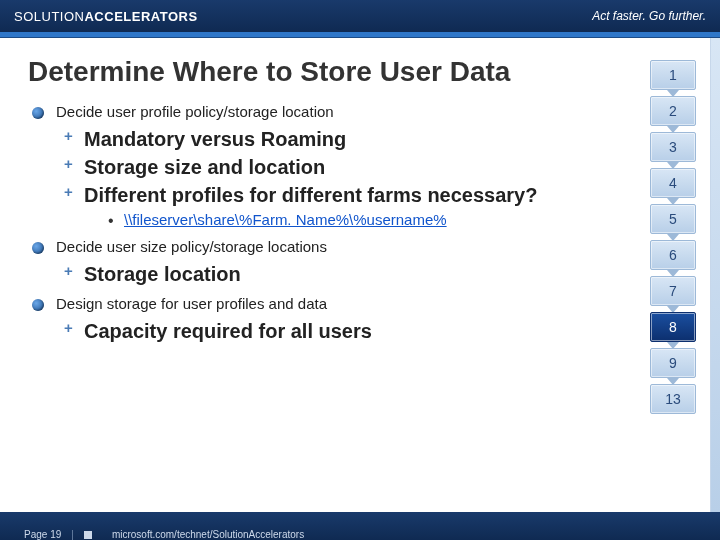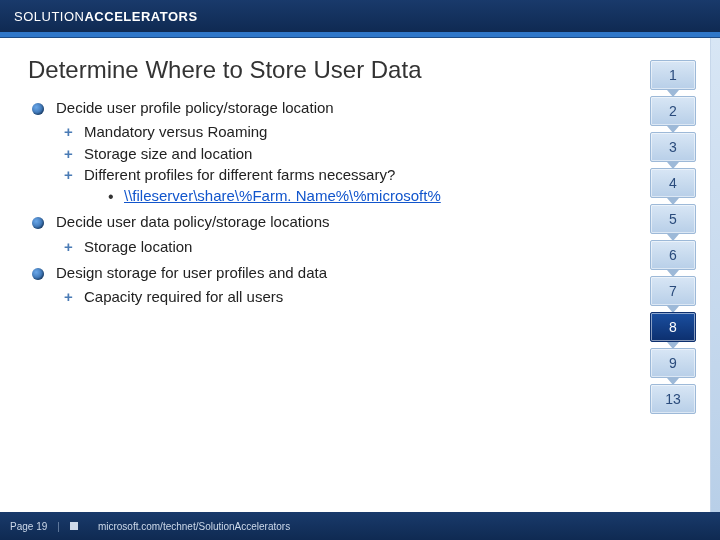--- a/index.html
+++ b/index.html
@@ -4,64 +4,65 @@
 <style>
   * { box-sizing: border-box; margin: 0; padding: 0; }
   html, body { width: 720px; height: 540px; overflow: hidden; font-family: Verdana, Geneva, sans-serif; background: #fff; }
   .slide { width: 720px; height: 540px; position: relative; display: flex; flex-direction: column; }
   .topbar { height: 32px; background: linear-gradient(#193a6b, #0f2a52); display: flex; align-items: center; justify-content: space-between; padding: 0 14px; }
   .brand { color: #fff; font-size: 13px; letter-spacing: 0.5px; }
   .brand .bold { font-weight: 700; }
   .tagline { color: #fff; font-size: 12px; font-style: italic; }
   .accent-strip { height: 6px; background: #2f77c9; border-bottom: 1px solid #1c4b86; }
   .main { position: relative; flex: 1; padding: 18px 28px 10px 28px; }
-  .title { font-size: 24px; color: #333; font-weight: 400; margin-bottom: 14px; font-family: Verdana, sans-serif; }
+  .title { font-size: 28px; color: #333; font-weight: 700; margin-bottom: 14px; font-family: Verdana, sans-serif; }
   .content { font-size: 15px; color: #222; line-height: 1.35; max-width: 560px; }
   .lvl1 { margin: 6px 0 4px 0; padding-left: 28px; position: relative; font-size: 15px; }
   .lvl1::before { content: ""; position: absolute; left: 4px; top: 5px; width: 12px; height: 12px; border-radius: 50%; background: radial-gradient(circle at 35% 35%, #6aa7e8, #1a4f8f); box-shadow: inset -1px -1px 2px rgba(0,0,0,0.4); }
-  .lvl2 { margin: 1px 0; padding-left: 56px; position: relative; font-size: 15px; }
+  .lvl2 { margin: 1px 0; padding-left: 56px; position: relative; font-size: 20px; font-weight: bold; }
   .lvl2::before { content: "+"; position: absolute; left: 36px; top: 0; color: #4a7bb5; font-weight: 700; font-size: 15px; text-shadow: 0 1px 0 rgba(255,255,255,0.6); }
   .lvl3 { margin: 1px 0; padding-left: 96px; position: relative; font-size: 15px; }
   .lvl3::before { content: "•"; position: absolute; left: 80px; top: 0; color: #333; font-size: 16px; }
   .pathlink { color: #1155cc; text-decoration: underline; }
   .stepcol { position: absolute; right: 24px; top: 60px; width: 46px; display: flex; flex-direction: column; gap: 6px; }
   .step { position: relative; }
   .step-box { width: 46px; height: 30px; display: flex; align-items: center; justify-content: center; font-size: 14px; color: #2a4b7c; background: linear-gradient(#d8e6f5, #b8cfe8); border: 1px solid #9db9d8; border-radius: 2px; box-shadow: inset 0 0 0 1px rgba(255,255,255,0.5); }
   .step.active .step-box { background: linear-gradient(#1a4fa0, #0c2f6e); color: #fff; border-color: #0c2f6e; }
   .step:not(:last-child)::after { content: ""; position: absolute; left: 50%; bottom: -7px; transform: translateX(-50%); width: 0; height: 0; border-left: 6px solid transparent; border-right: 6px solid transparent; border-top: 7px solid #9db9d8; }
   .vbar { position: absolute; right: 0; top: 38px; bottom: 28px; width: 10px; background: linear-gradient(#d8e6f5, #b8cfe8); border-left: 1px solid #c7d7ea; }
-  .footer { position: absolute; left: 0; right: 0; bottom: 0; height: 28px; background: linear-gradient(#193a6b, #0f2a52); display: flex; align-items: center; padding: 0 10px; gap: 10px; color: #cdd9ea; font-size: 10px; }
+  .footer { position: absolute; left: 0; right: 0; bottom: 0; height: 28px; background: linear-gradient(#193a6b, #0f2a52); display: flex; align-items: flex-end; padding: 0 24px; gap: 10px; color: #cdd9ea; font-size: 10px; }
   .footer .sep { color: #6f87a8; }
   .mslogo { display: inline-flex; align-items: center; gap: 20px; }
   .mslogo .sq { width: 8px; height: 8px; display: inline-grid; grid-template-columns: 4px 4px; grid-template-rows: 4px 4px; gap: 0; }
   .mslogo .sq span { background: #cdd9ea; }
 </style>
 </head>
 <body>
 
 <div class="slide">
 
   <div class="topbar">
     <span class="brand">
       <span>SOLUTION</span><span class="bold">ACCELERATORS</span>
     </span>
+    <span class="tagline">Act faster. Go further.</span>
   </div>
   <div class="accent-strip"></div>
 
   <div class="main">
     <div class="title">Determine Where to Store User Data</div>
 
     <div class="content">
       <div class="lvl1">Decide user profile policy/storage location</div>
       <div class="lvl2">Mandatory versus Roaming</div>
       <div class="lvl2">Storage size and location</div>
       <div class="lvl2">Different profiles for different farms necessary?</div>
-      <div class="lvl3"><span class="pathlink">\\fileserver\share\%Farm. Name%\%microsoft%</span></div>
+      <div class="lvl3"><span class="pathlink">\\fileserver\share\%Farm. Name%\%username%</span></div>
 
-      <div class="lvl1">Decide user data policy/storage locations</div>
+      <div class="lvl1">Decide user size policy/storage locations</div>
       <div class="lvl2">Storage location</div>
 
       <div class="lvl1">Design storage for user profiles and data</div>
       <div class="lvl2">Capacity required for all users</div>
     </div>
   </div>
 
   <div class="vbar"></div>
 
   <div class="stepcol">

